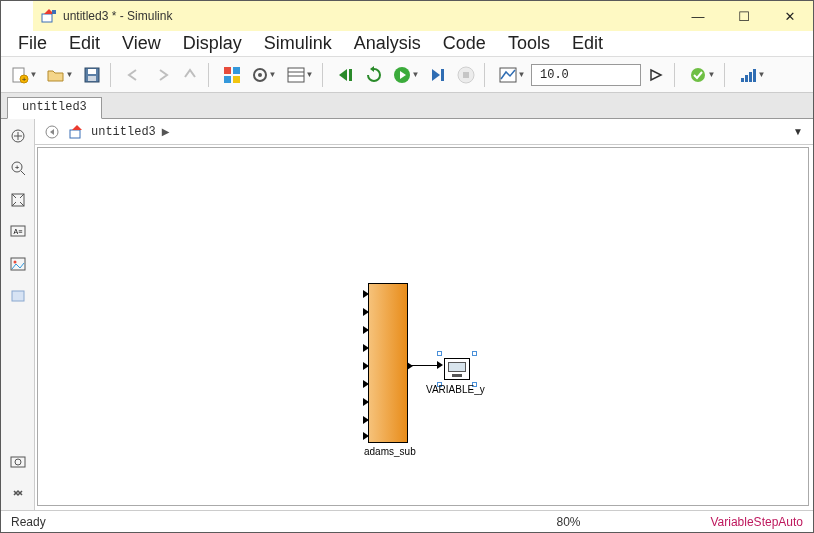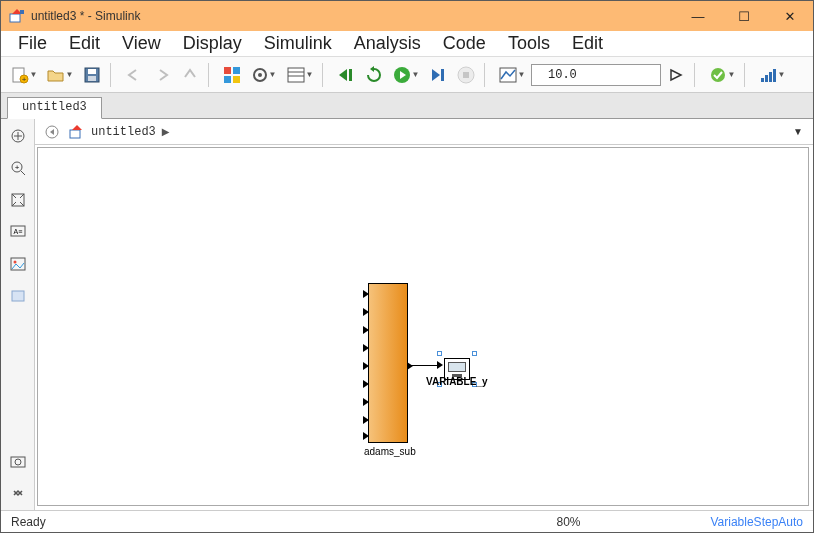--- a/index.html
+++ b/index.html
@@ -1,30 +1,30 @@
 <!DOCTYPE html>
 <html><head>
 <meta charset="utf-8">
 <style>
 * { box-sizing: border-box; margin: 0; padding: 0; font-family: "Segoe UI", Tahoma, sans-serif; }
 html, body { width: 814px; height: 533px; overflow: hidden; }
 .window { width: 814px; height: 533px; background: #fff; border: 1px solid #5a5a5a; position: relative; display: flex; flex-direction: column; }
-.titlebar { height: 30px; display: flex; align-items: center; padding: 0 0 0 8px; background: #fdba74; font-size: 12px; color: #333; }
+.titlebar { height: 30px; display: flex; align-items: center; padding: 0 0 0 8px; background: #fef9c3; font-size: 12px; color: #333; margin-left: 32px; }
 .titlebar .ticon { width: 16px; height: 16px; margin-right: 6px; display: inline-flex; }
 .titlebar .title-text { flex: 1; }
 .win-controls { display: flex; }
 .win-controls div { width: 46px; height: 30px; display: flex; align-items: center; justify-content: center; font-size: 13px; color: #222; }
 .menubar { height: 26px; display: flex; align-items: center; padding: 0 6px; border-bottom: 1px solid #ddd; }
 .menubar span { padding: 4px 11px; font-size: 18px; color: #222; }
 .toolbar { height: 36px; display: flex; align-items: center; padding: 0 6px; border-bottom: 1px solid #ccc; background: #fafafa; gap: 2px; }
 .tbtn { min-width: 26px; height: 26px; border: 1px solid transparent; display: inline-flex; align-items: center; justify-content: center; border-radius: 2px; padding: 0 2px; }
 .tbtn.drop { min-width: 34px; }
 .tbtn svg { display: block; }
 .tsep { width: 6px; height: 24px; border-left: 1px solid #ccc; margin: 0 3px; }
-.sim-time { width: 130px; height: 22px; border: 1px solid #999; font-size: 12px; padding: 0 16px; background: #fff; color:#222; font-family:"Courier New",monospace;}
+.sim-time { width: 110px; height: 22px; border: 1px solid #999; font-size: 12px; padding: 0 8px; background: #fff; color:#222; font-family:"Courier New",monospace;}
 .tabstrip { height: 26px; background: #e7e7e7; border-bottom: 1px solid #999; display: flex; align-items: flex-end; padding: 0 6px; }
 .tab { height: 22px; background: #fff; border: 1px solid #999; border-bottom: 1px solid #fff; padding: 2px 14px; font-size: 12px; margin-bottom: -1px; font-family:"Courier New",monospace; color:#333;}
 .workspace { flex: 1; display: flex; min-height: 0; }
 .left-tools { width: 34px; background: #f5f5f5; border-right: 1px solid #ccc; display: flex; flex-direction: column; align-items: center; padding: 6px 0; gap: 10px; }
 .lt { width: 22px; height: 22px; display: flex; align-items: center; justify-content: center; border: 1px solid transparent; }
 .lt-spacer { flex: 1; }
 .canvas-area { flex: 1; display: flex; flex-direction: column; min-width: 0; }
 .breadcrumb { height: 26px; display: flex; align-items: center; padding: 0 6px; border-bottom: 1px solid #ccc; gap: 6px; font-size: 12px; }
 .breadcrumb .bicon { width: 16px; height: 16px; display: inline-flex; }
 .breadcrumb .bc-text { font-family: "Courier New", monospace; color: #333; }
@@ -37,21 +37,21 @@
 .port-out { position:absolute; right:-6px; width:0;height:0;border-top:4px solid transparent;border-bottom:4px solid transparent;border-left:6px solid #000;}
 .block-label { position:absolute; font-size:10px; color:#000; font-family:Arial,sans-serif; white-space:nowrap; }
 .wire { position:absolute; background:#000; height:1px; }
 .arrowhead { position:absolute; width:0;height:0;border-top:4px solid transparent;border-bottom:4px solid transparent;border-left:6px solid #000;}
 .scope-block { position:absolute; left:406px; top:210px; width:26px; height:22px; border:1px solid #000; background:#fff; }
 .scope-block .screen { position:absolute; left:3px; top:3px; right:3px; bottom:7px; background:#d8e4ec; border:1px solid #555;}
 .scope-block .base { position:absolute; left:7px; right:7px; bottom:2px; height:3px; background:#555;}
 .handle { position:absolute; width:5px;height:5px;background:#fff;border:1px solid #4a90d9;}
 .statusbar { height: 22px; border-top: 1px solid #ccc; display: flex; align-items: center; font-size: 12px; padding: 0 10px; color: #333; }
 .statusbar .sfill { flex: 1; }
-.statusbar .solver { color: #3b82f6; }
+.statusbar .solver { color: #be185d; }
 .dd { font-size:8px; color:#555; margin-left:1px;}
 </style>
 </head>
 <body>
 
 <div class="window">
 
   <div class="titlebar">
     <span class="ticon">
       <svg width="16" height="16">
@@ -308,21 +308,21 @@
         <div class="scope-block">
           <div class="screen"></div>
           <div class="base"></div>
         </div>
         <div style="position:absolute;left:402px;top:206px;width:34px;height:30px;">
           <div class="handle" style="left:-3px;top:-3px"></div>
           <div class="handle" style="right:-3px;top:-3px"></div>
           <div class="handle" style="left:-3px;bottom:-3px"></div>
           <div class="handle" style="right:-3px;bottom:-3px"></div>
         </div>
-        <div class="block-label" style="left:388px; top:228px;font-weight:bold;">VARIABLE_y</div>
+        <div class="block-label" style="left:388px; top:236px;">VARIABLE_y</div>
       </div>
     </div>
   </div>
 
   <div class="statusbar">
     <span>Ready</span>
     <span class="sfill"></span>
     <span>80%</span>
     <span style="width:130px"></span>
     <span class="solver">VariableStepAuto</span>

